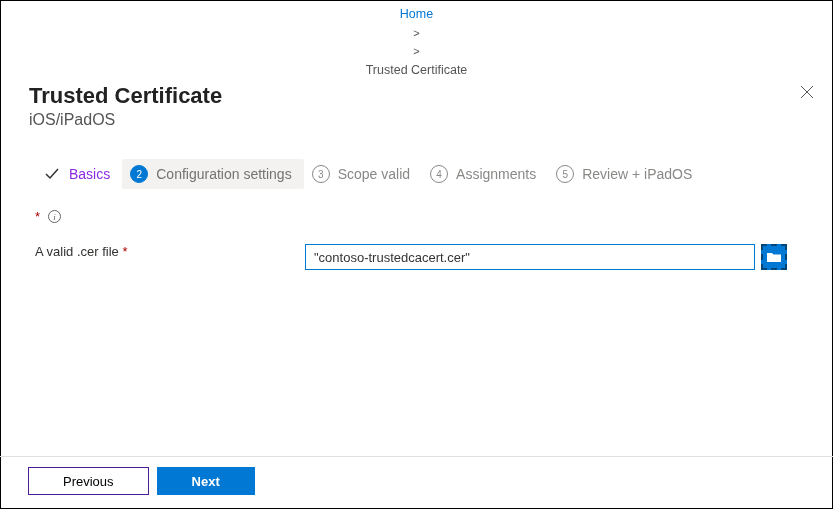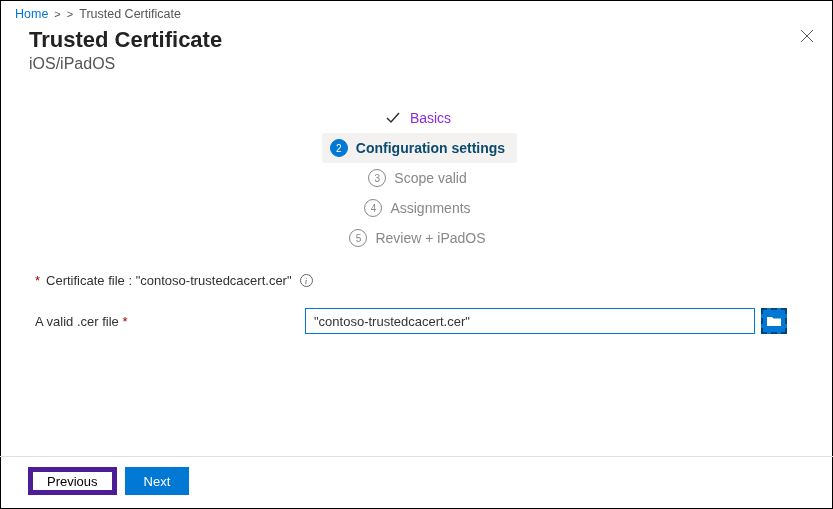--- a/index.html
+++ b/index.html
@@ -12,20 +12,21 @@
       height: 509px;
       overflow: hidden;
       border: 1px solid #000;
     }
     .breadcrumb {
       padding: 6px 14px 2px 14px;
       font-size: 12.5px;
       display: flex;
       align-items: center;
       gap: 6px;
+      flex-direction: column;
     }
     .breadcrumb a { color: #0078d4; text-decoration: none; cursor: pointer; }
     .breadcrumb .sep { color: #555; font-size: 11px; }
     .breadcrumb .current { color: #555; }
     .header {
       padding: 4px 14px 12px 28px;
       position: relative;
     }
     .header h1 { font-size: 22px; font-weight: 600; color: #222; }
     .header .subtitle { font-size: 16px; color: #555; margin-top: 2px; }
@@ -36,21 +37,20 @@
       cursor: pointer;
       width: 18px;
       height: 18px;
     }
     .close-x svg { width: 14px; height: 14px; stroke: #555; }
     .wizard {
       display: flex;
       align-items: center;
       padding: 18px 28px 6px 34px;
       gap: 0;
-      flex-direction: column;
     }
     .step {
       display: flex;
       align-items: center;
       padding: 6px 12px 6px 8px;
       font-size: 14px;
       cursor: pointer;
     }
     .step .circle {
       width: 18px; height: 18px; border-radius: 50%;
@@ -61,40 +61,39 @@
     }
     .step .label { color: #8a8886; }
     .step.done .check {
       width: 18px; height: 18px; margin-right: 8px;
       display: inline-flex; align-items: center; justify-content: center;
     }
     .step.done .check svg { width: 16px; height: 16px; stroke: #323130; fill:none; }
     .step.done .label { color: #8a2be2; }
     .step.active { background: #f3f2f1; border-radius: 2px; }
     .step.active .circle { background: #0078d4; border-color: #0078d4; color: #fff; }
-    .step.active .label { color: #0c4a6e; font-weight: 700; }
+    .step.active .label { color: #737373; font-weight: 400; }
     .content {
       padding: 14px 28px 0 34px;
     }
     .cert-line {
       font-size: 13px;
       display: flex;
       align-items: center;
       gap: 6px;
     }
     .req-star { color: #a80000; }
     .info-icon {
       width: 13px; height: 13px; border: 1px solid #666; border-radius: 50%;
       display: inline-flex; align-items: center; justify-content: center;
       font-size: 9px; color: #666; font-style: italic; font-family: Georgia, serif;
       margin-left: 2px;
     }
     .field-row {
       display: flex;
-      align-items: center;
       margin-top: 20px;
     }
     .field-label { width: 270px; font-size: 13px; }
     .field-input-wrap {
       display: flex;
       align-items: center;
       gap: 6px;
     }
     .field-input {
       width: 450px;
@@ -121,31 +120,31 @@
       bottom: 0;
       left: 0;
       right: 0;
       border-top: 1px solid #e1dfdd;
       padding: 10px 28px 14px 28px;
       display: flex;
       gap: 8px;
     }
     .btn {
       height: 28px;
-      padding: 0 14px;
-      font-size: 13px;
-      border: 5px solid #4c1d95;
+      padding: 0 34px;
+      font-size: 13px;
+      border: 1px solid #4c1d95;
       background: #fff;
       cursor: pointer;
     }
     .btn.primary {
       background: #0078d4;
       border-color: #0078d4;
       color: #fff;
-      font-weight: 400;
+      font-weight: 700;
     }
   </style>
 </head>
 <body>
 
 <div class="breadcrumb">
   <a>Home</a>
   <span class="sep">&gt;</span>
   <span class="sep">&gt;</span>
   <span class="current">Trusted Certificate</span>
@@ -185,23 +184,20 @@
   </div>
   <div class="step">
     <span class="circle">5</span>
     <span class="label">Review + iPadOS</span>
   </div>
 </div>
 
 <div class="content">
   <div class="cert-line">
     <span class="req-star">*</span>
-    <span>
-      <span>Certificate file : </span><span>"contoso-trustedcacert.cer"</span>
-    </span>
     <span class="info-icon">i</span>
   </div>
 
   <div class="field-row">
     <div class="field-label">
       <span>A valid .cer file</span>
       <span class="req-star">*</span>
     </div>
     <div class="field-input-wrap">
       <input class="field-input" type="text" value="&quot;contoso-trustedcacert.cer&quot;" style="">

